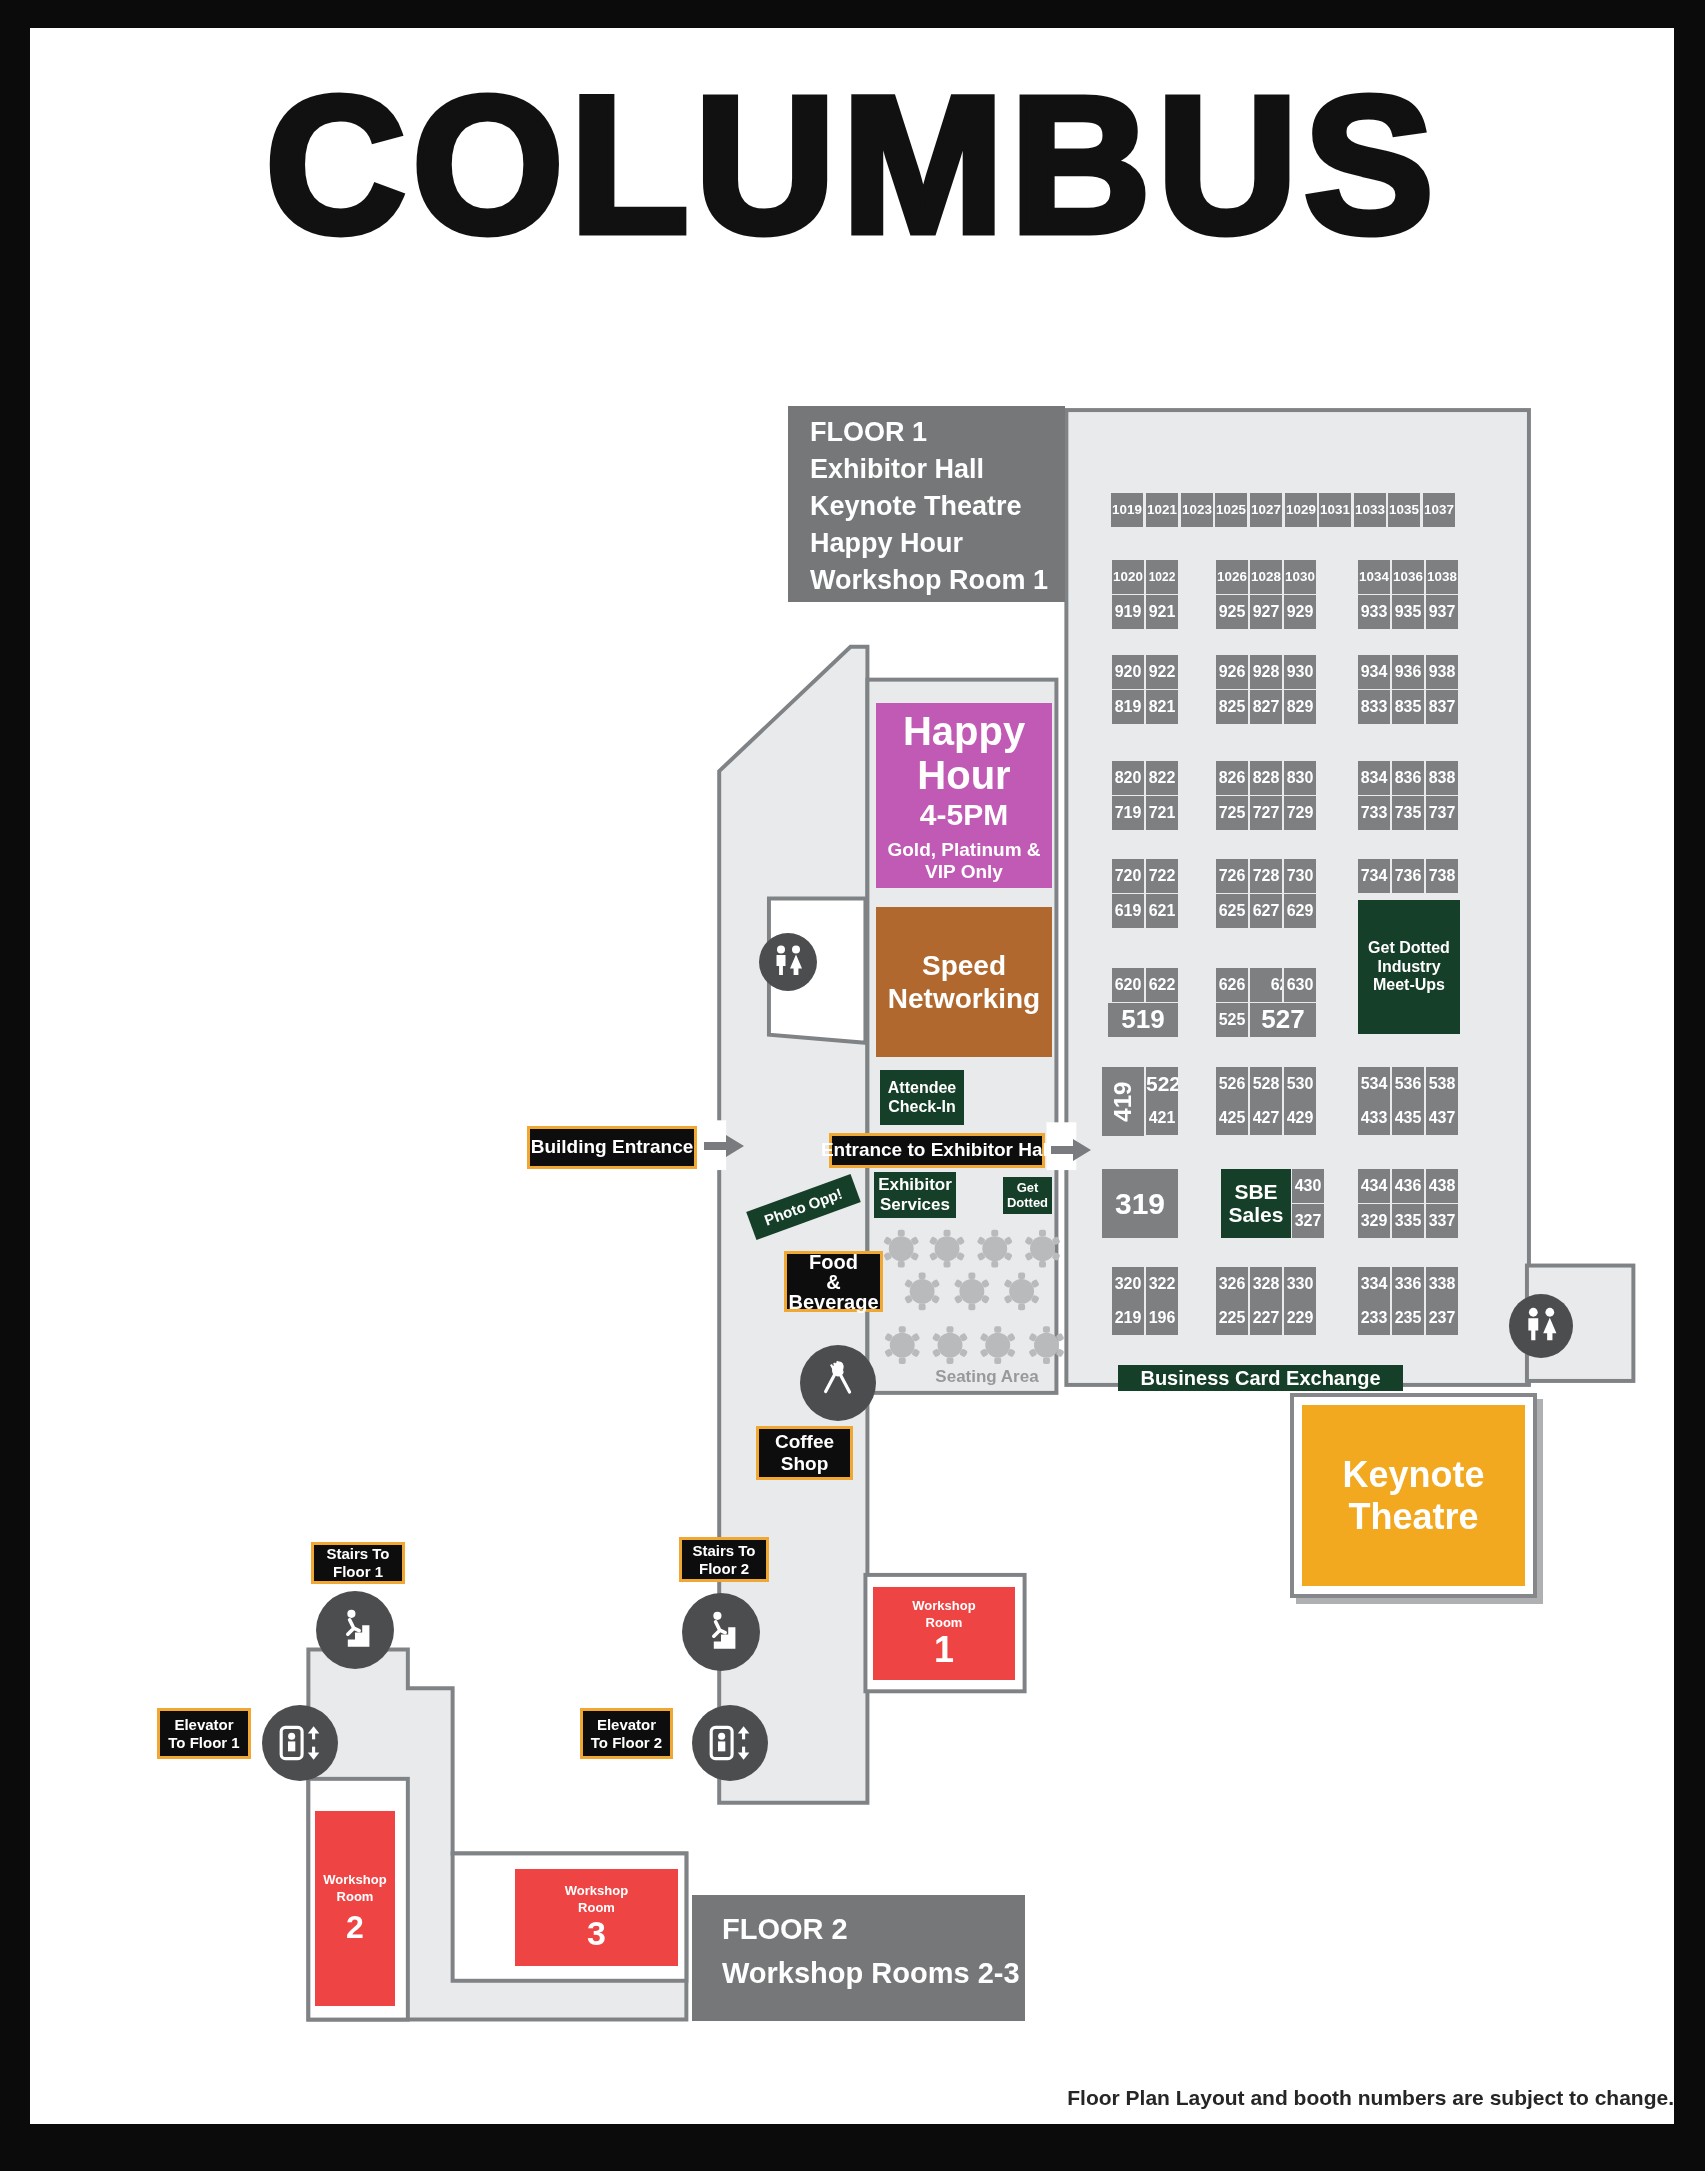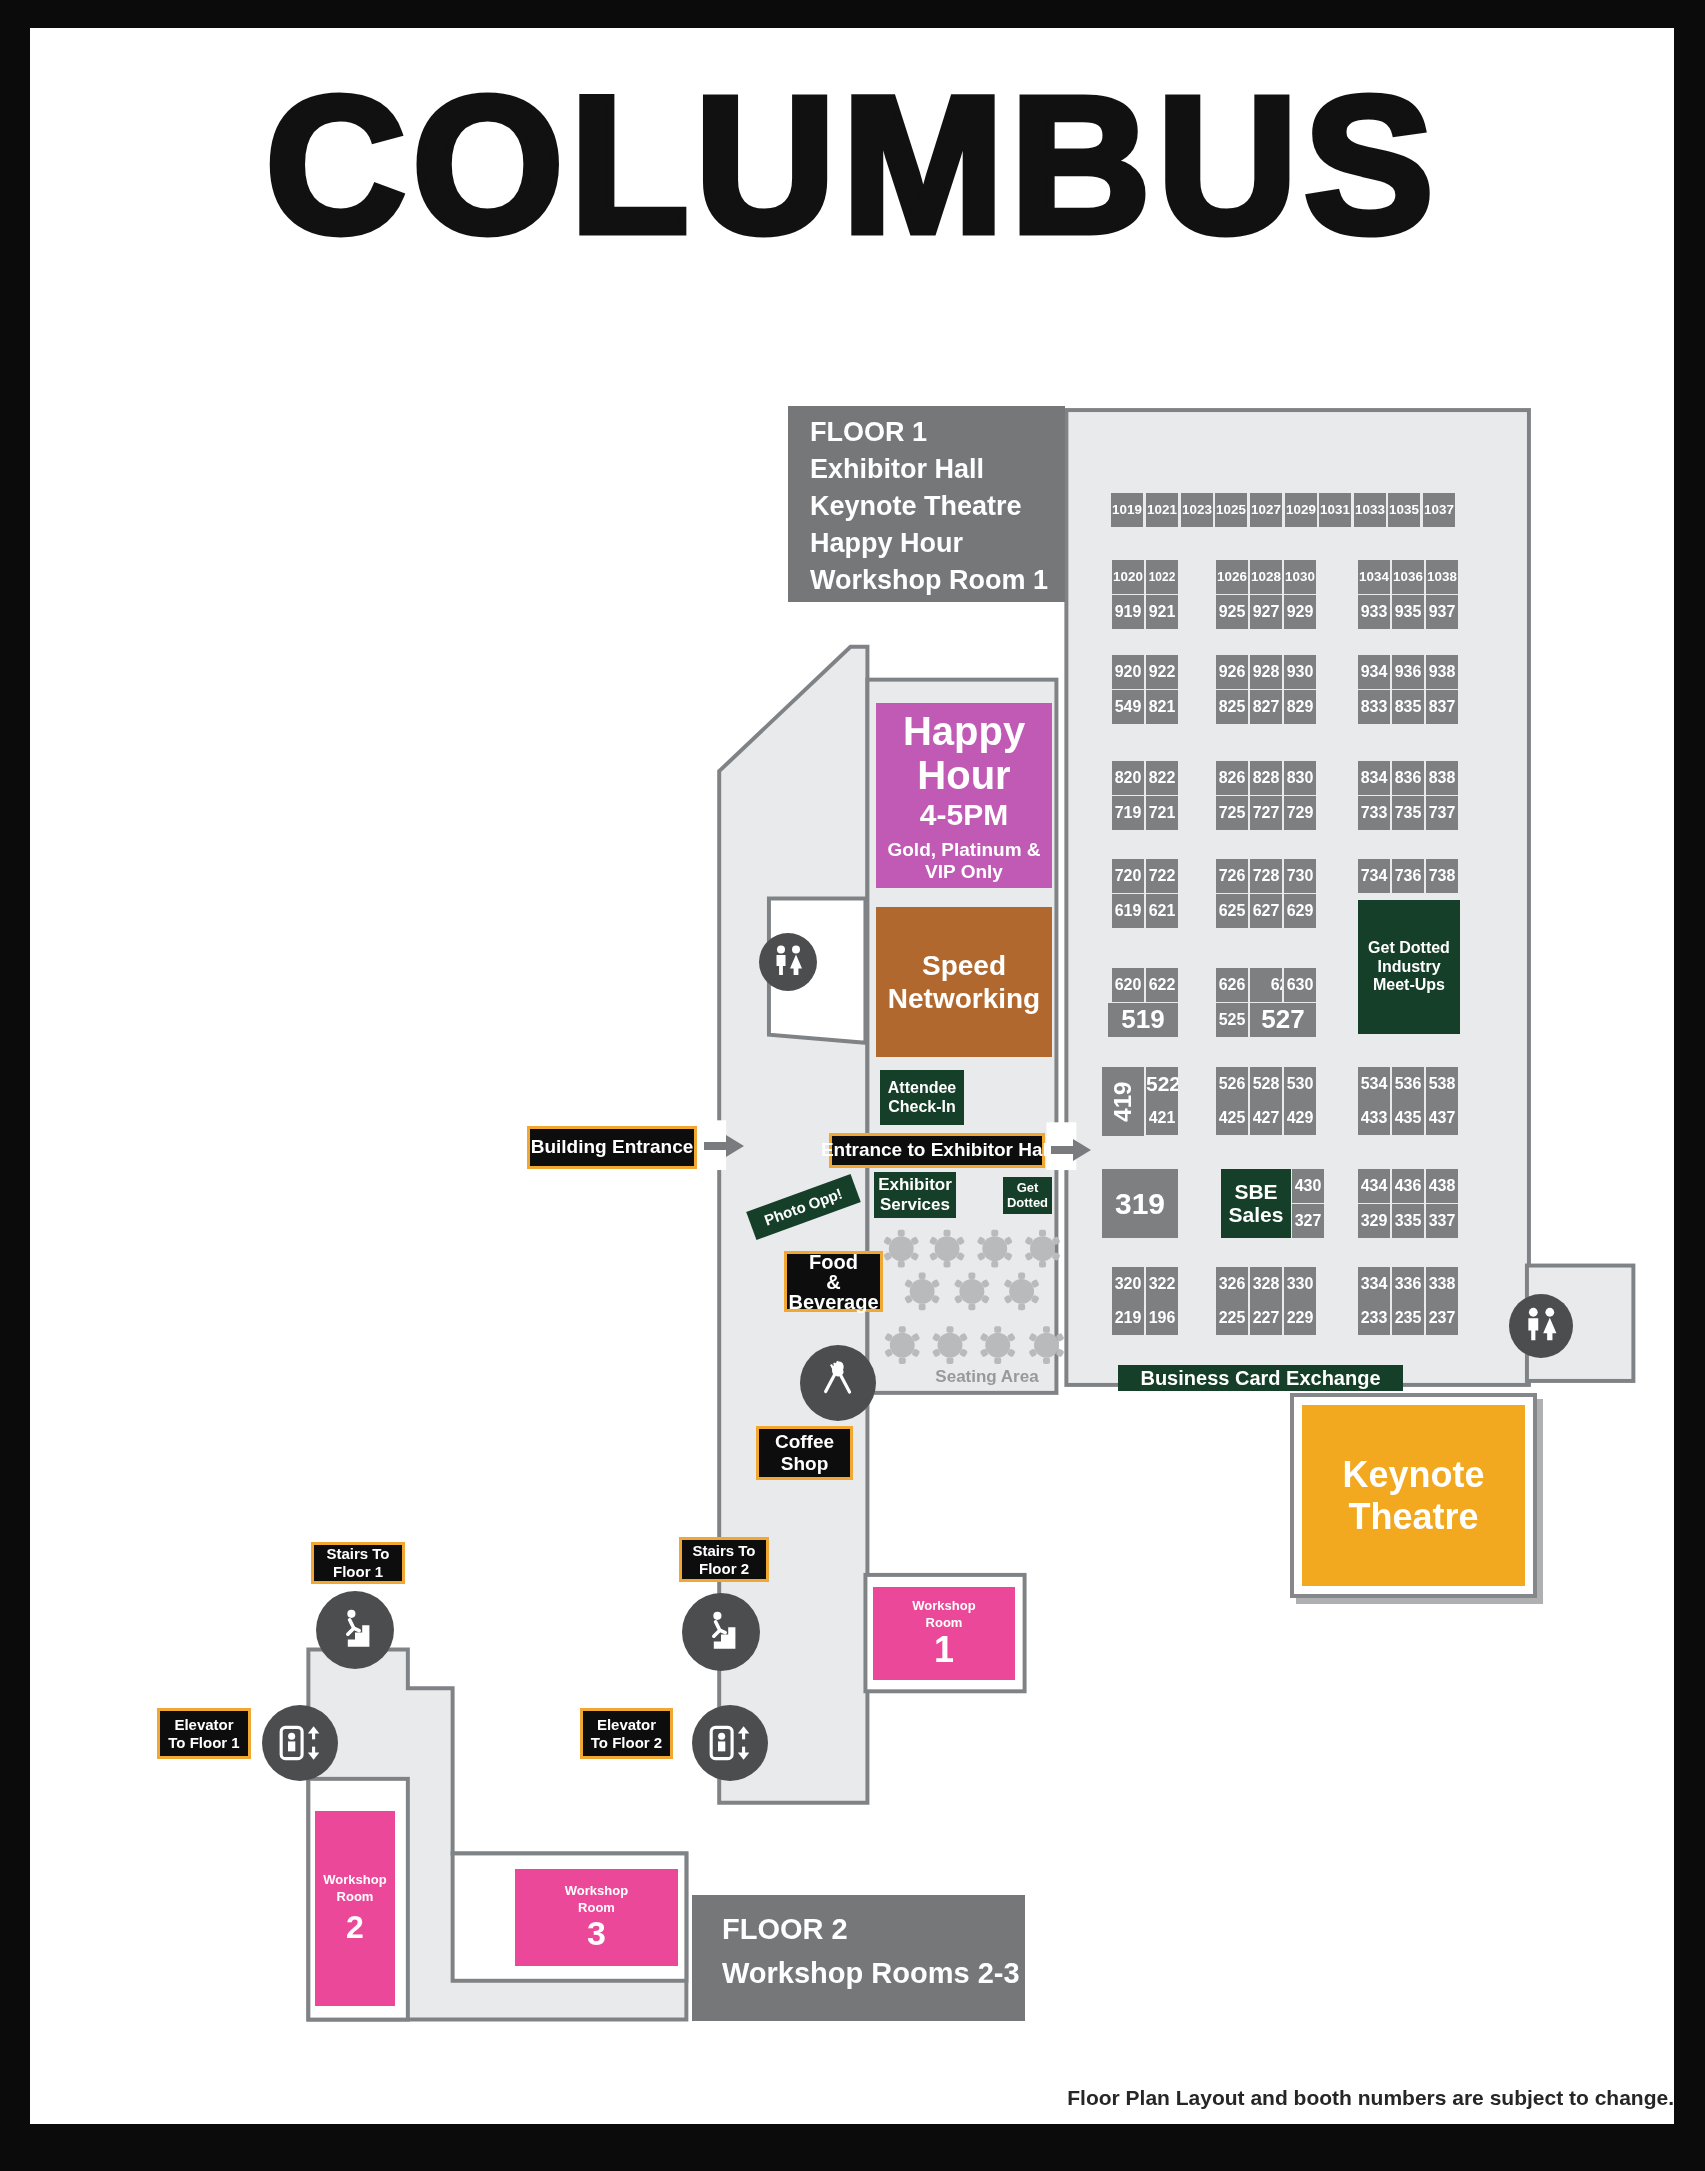--- a/index.html
+++ b/index.html
@@ -16,21 +16,21 @@
            display:flex;flex-direction:column;align-items:center;justify-content:center;
            text-align:center;line-height:1.18;box-sizing:border-box;}
   .greenbox{position:absolute;background:#163f29;color:#fff;font-weight:bold;
             display:flex;align-items:center;justify-content:center;text-align:center;
             line-height:1.15;box-sizing:border-box;}
   .booth{position:absolute;background:#7d7f80;color:#fff;font-weight:bold;
          display:flex;align-items:center;justify-content:center;overflow:hidden;}
   .booth span{width:100%;text-align:center;line-height:1.05;}
   .circle-icon{position:absolute;background:#4c4d4f;border-radius:50%;
                display:flex;align-items:center;justify-content:center;}
-  .bluebox{position:absolute;background:#ec4899;color:#fff;font-weight:bold;text-align:center;
+  .bluebox{position:absolute;background:#ef4444;color:#fff;font-weight:bold;text-align:center;
            display:flex;flex-direction:column;align-items:center;justify-content:center;}
   .wr-label{width:72px;line-height:1.25;font-size:13px;}
   .wr-num{line-height:1.05;}
   #footer{position:absolute;left:896px;top:2086px;width:778px;text-align:right;
           font-size:21px;font-weight:bold;color:#262626;}
   #seating-label{position:absolute;left:920px;top:1367px;width:134px;text-align:center;
                  color:#97999b;font-weight:bold;font-size:17px;}
 </style>
 </head>
 <body>
@@ -163,21 +163,21 @@
       <div class="booth" style="left: 1358px; top: 655px; width: 32px; height: 34px;">
         <span style="font-size: 16px;">934</span>
       </div>
       <div class="booth" style="left: 1392px; top: 655px; width: 32px; height: 34px;">
         <span style="font-size: 16px;">936</span>
       </div>
       <div class="booth" style="left: 1426px; top: 655px; width: 32px; height: 34px;">
         <span style="font-size: 16px;">938</span>
       </div>
       <div class="booth" style="left: 1112px; top: 690px; width: 32px; height: 34px;">
-        <span style="font-size: 16px;">549</span>
+        <span style="font-size: 16px;">819</span>
       </div>
       <div class="booth" style="left: 1146px; top: 690px; width: 32px; height: 34px;">
         <span style="font-size: 16px;">821</span>
       </div>
       <div class="booth" style="left: 1216px; top: 690px; width: 32px; height: 34px;">
         <span style="font-size: 16px;">825</span>
       </div>
       <div class="booth" style="left: 1250px; top: 690px; width: 32px; height: 34px;">
         <span style="font-size: 16px;">827</span>
       </div>

